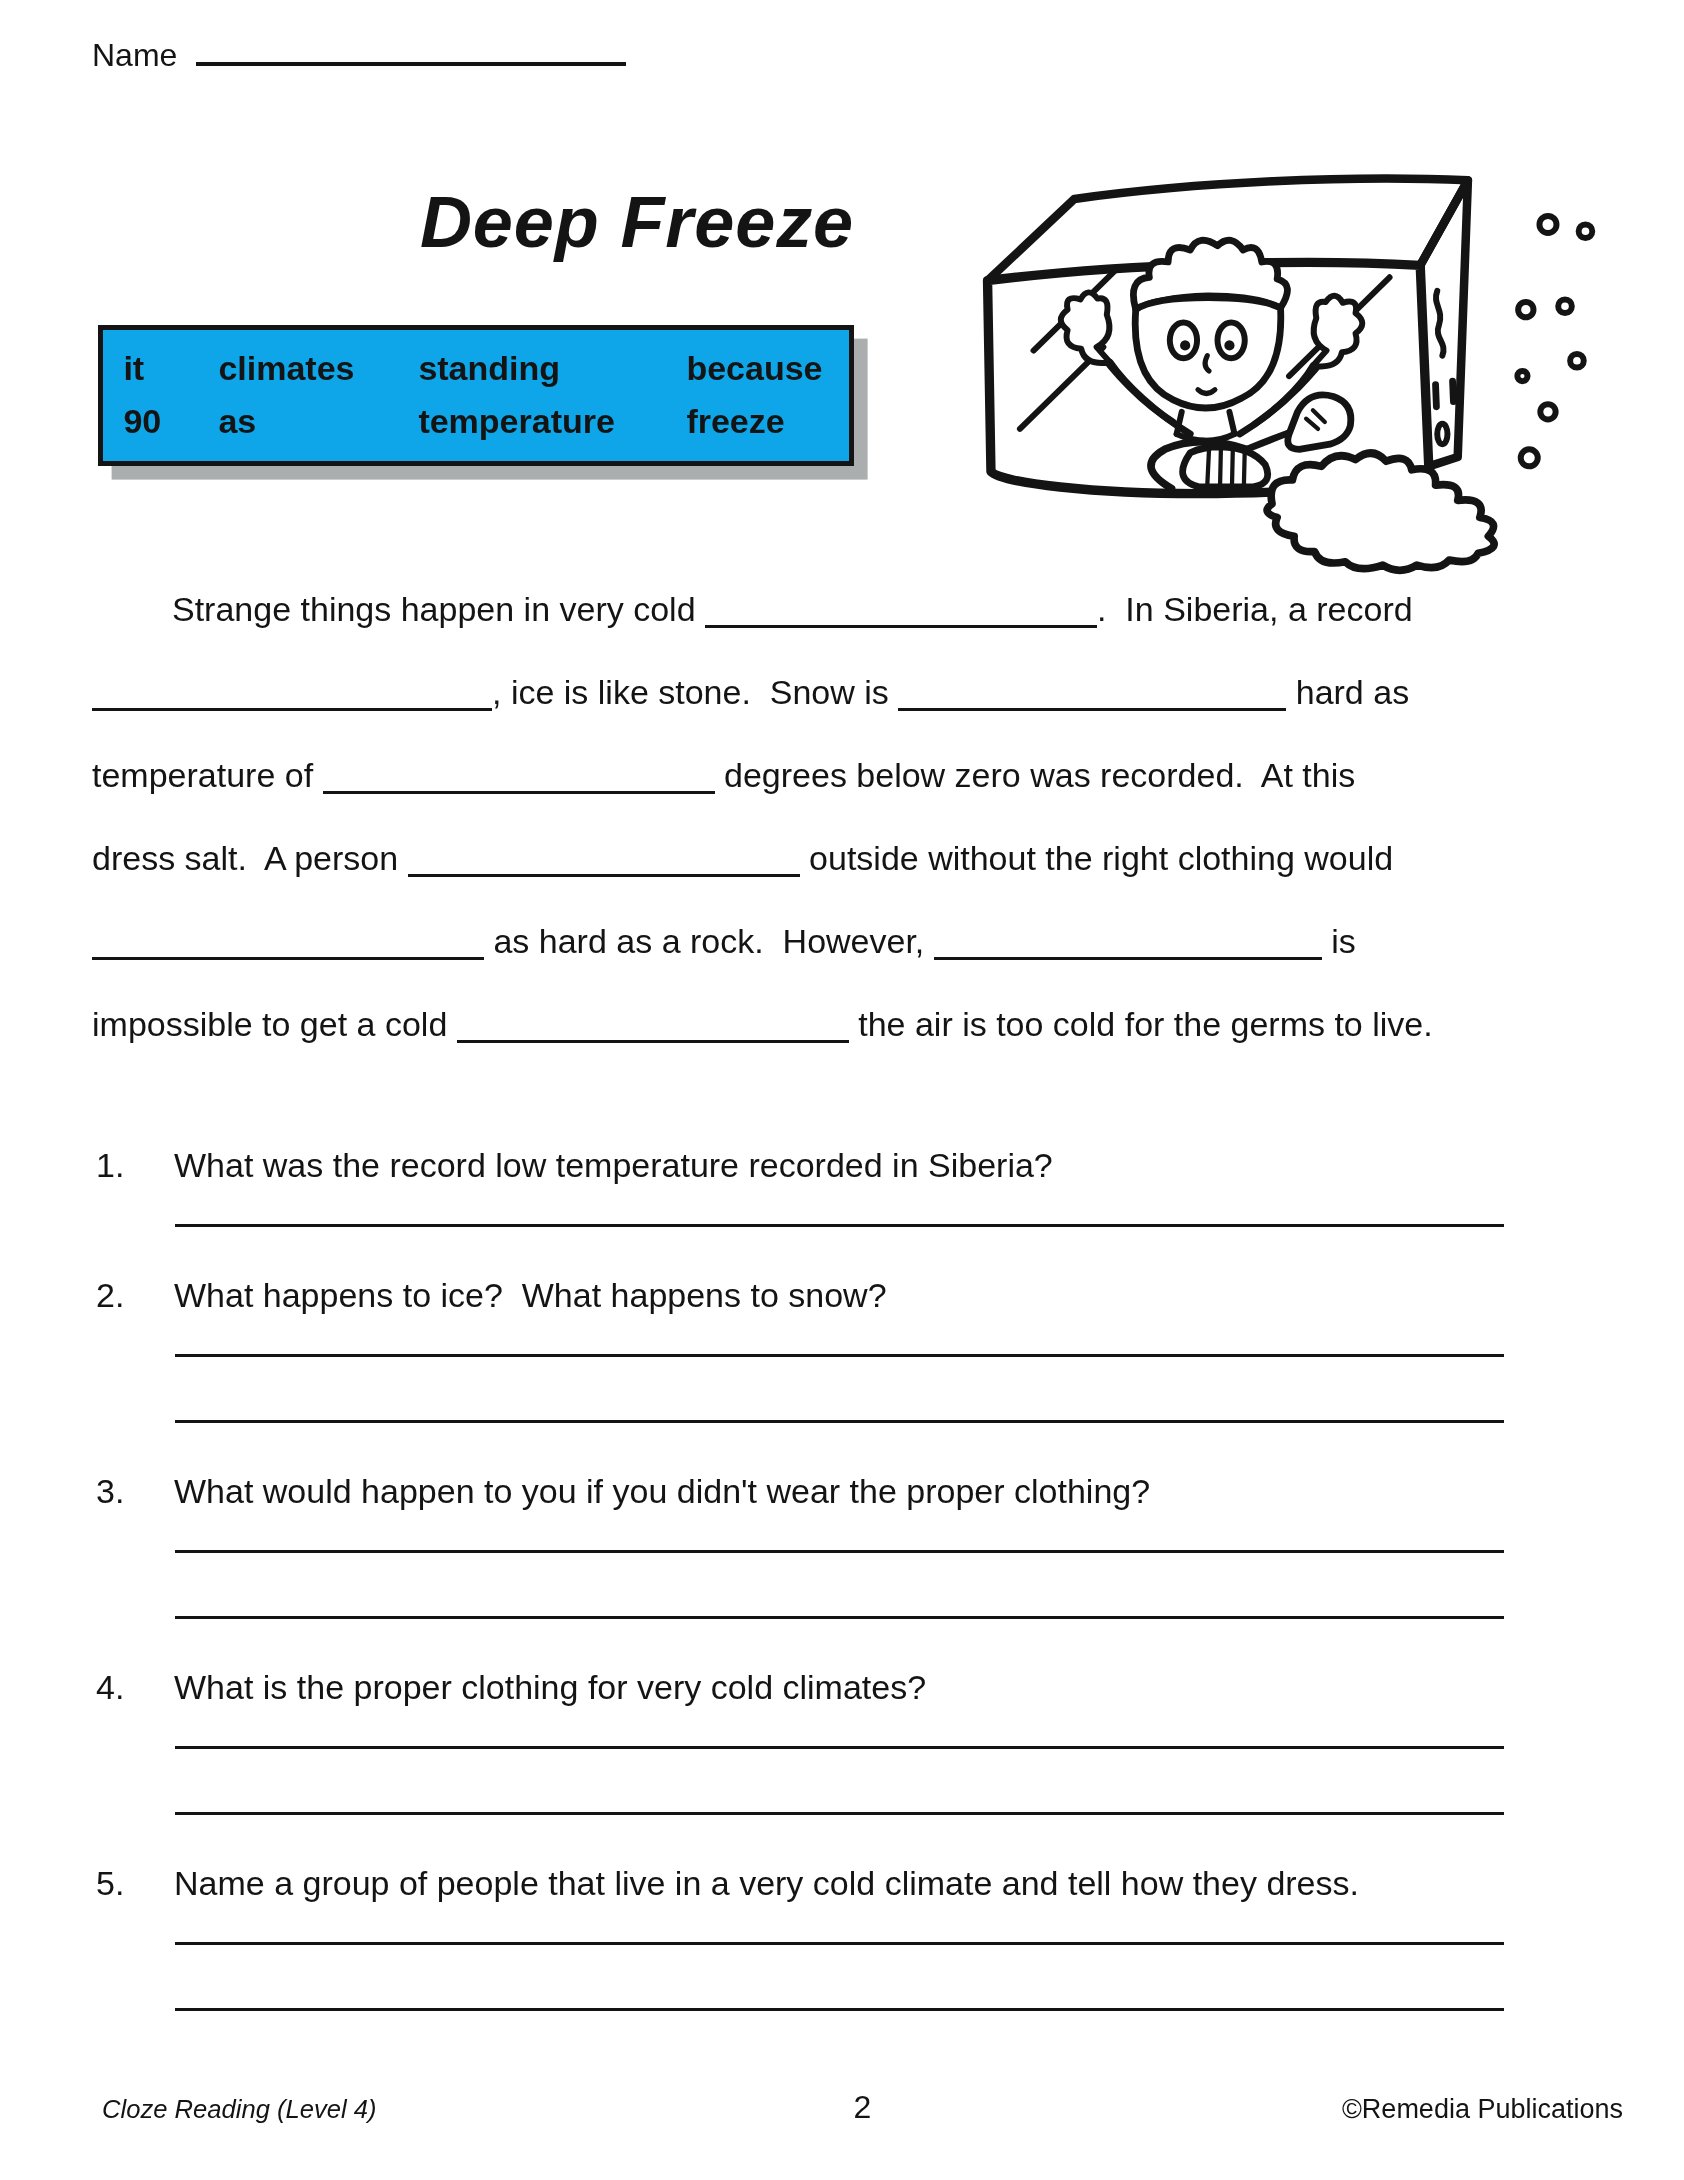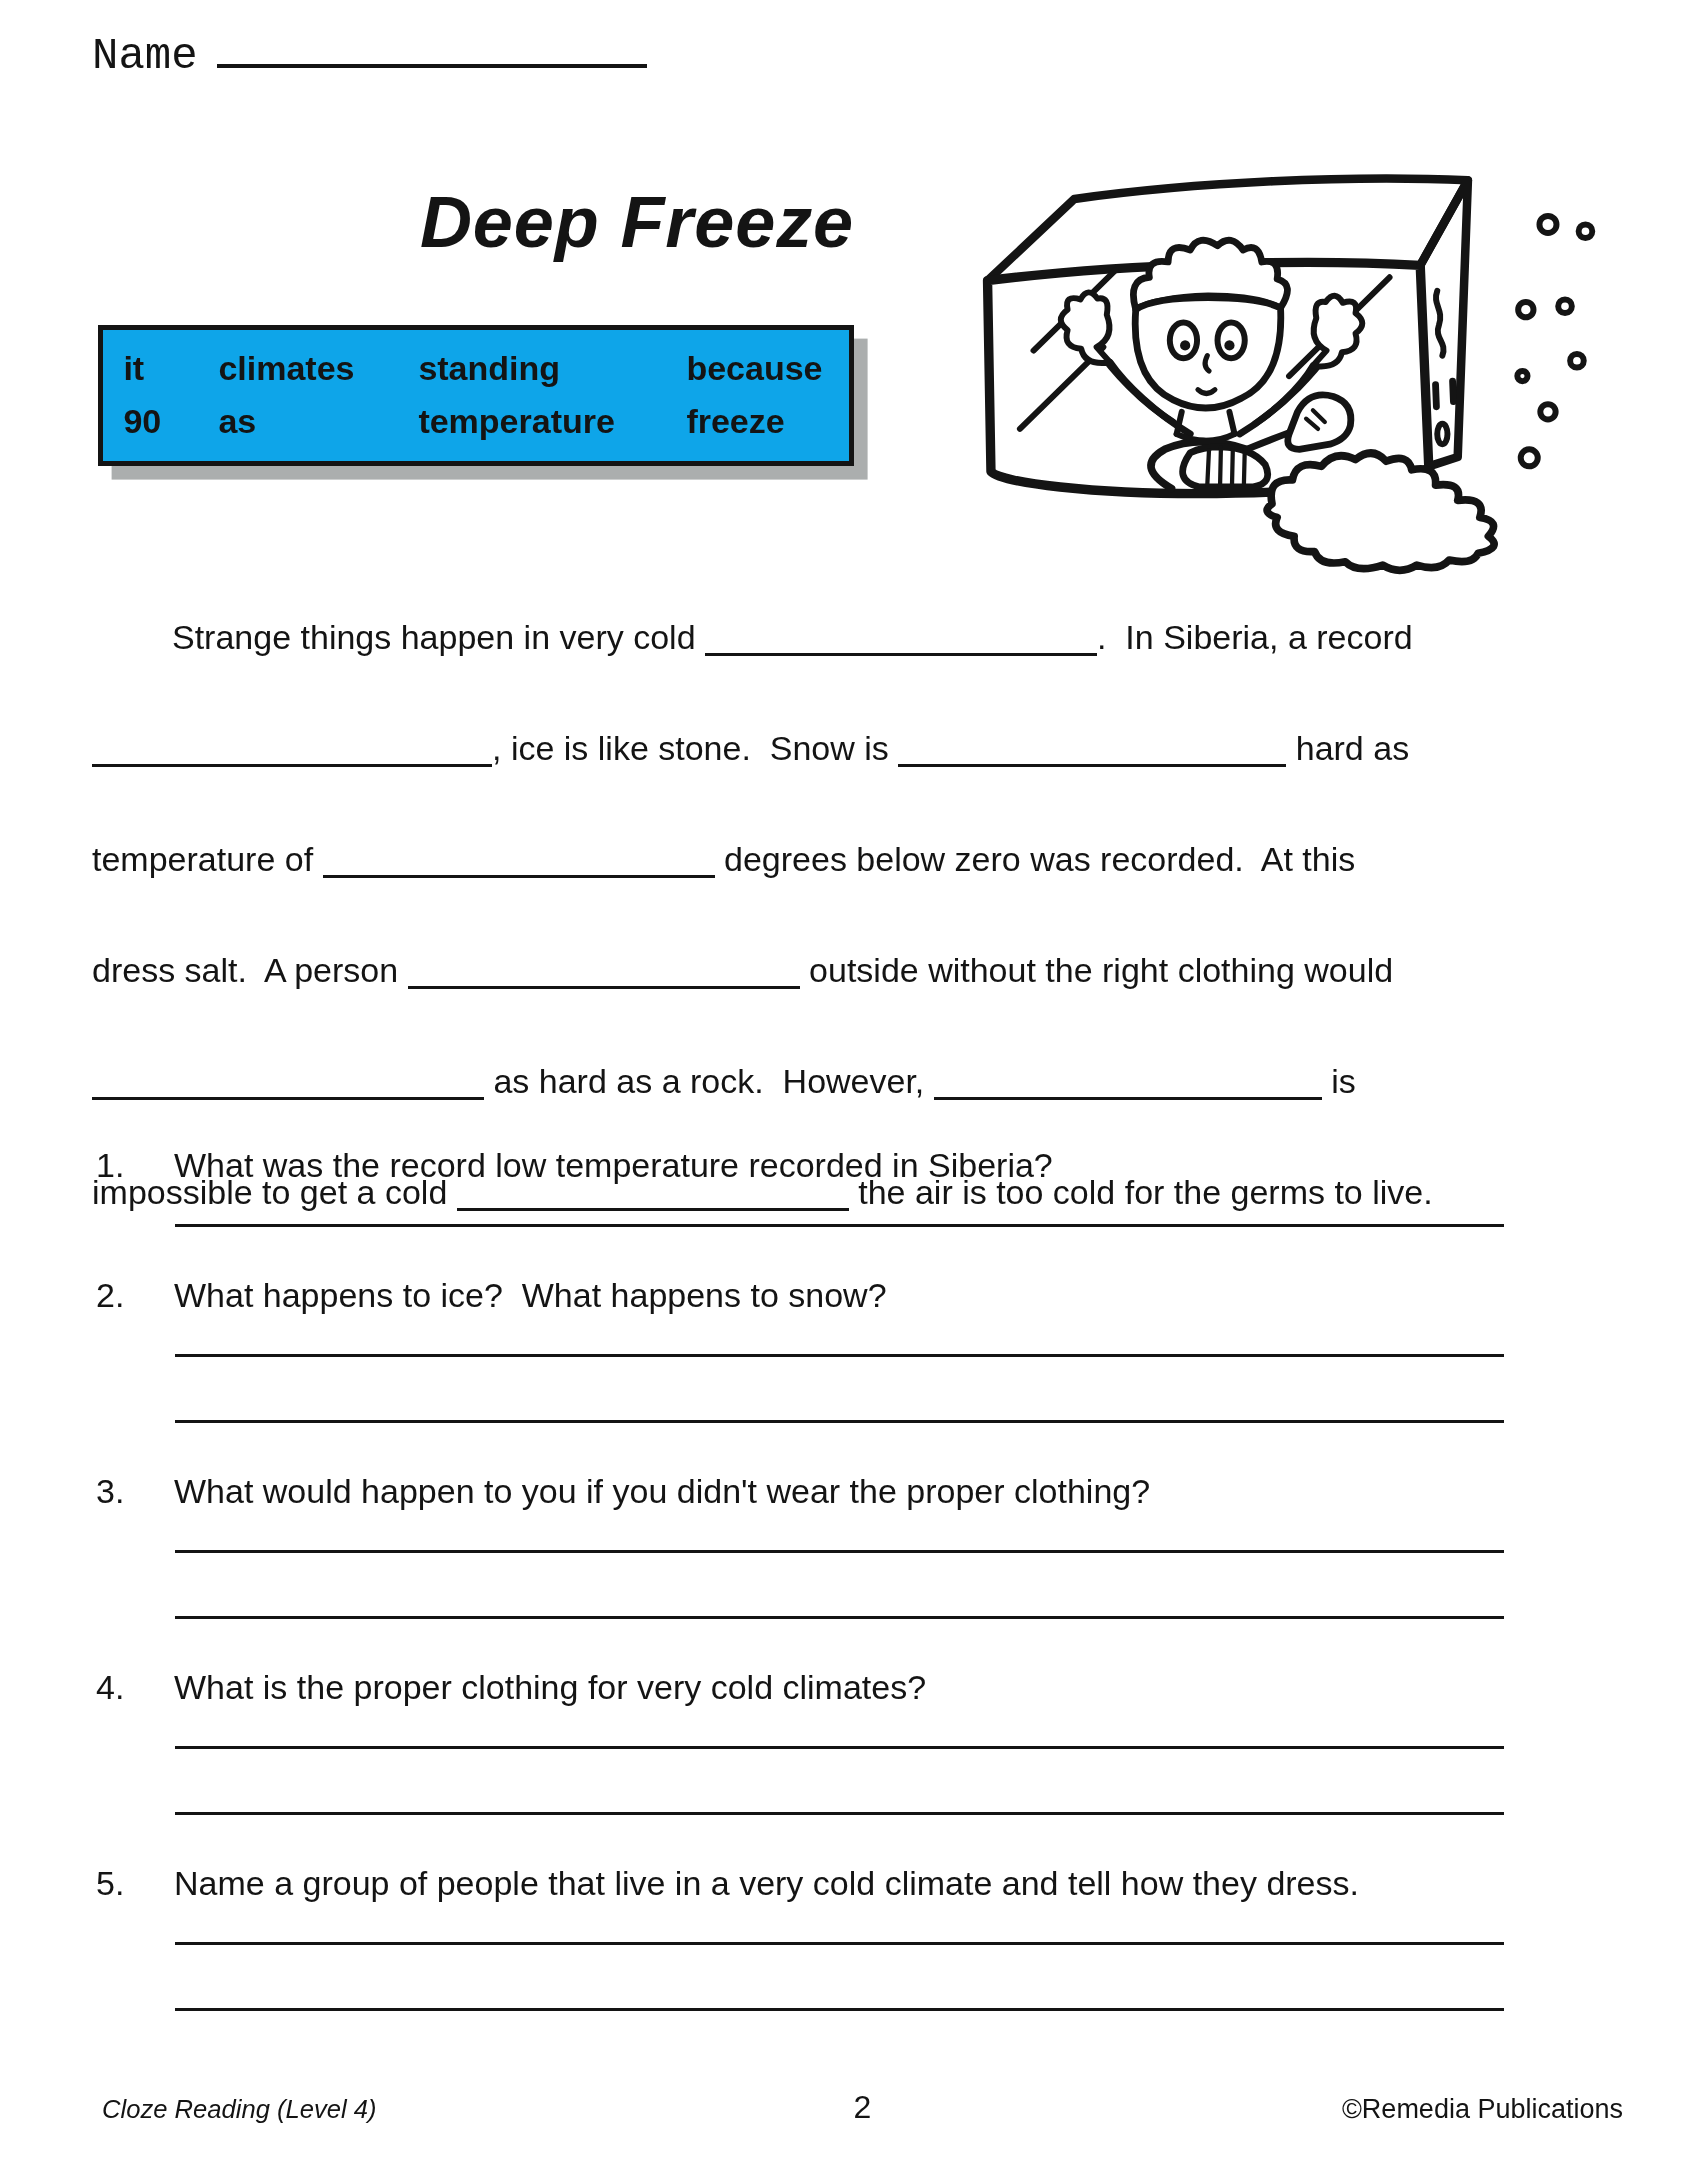--- a/index.html
+++ b/index.html
@@ -1,34 +1,34 @@
 <!DOCTYPE html>
 <html style="font-size:13.6px"><head>
 <meta charset="utf-8">
 <style>
   html,body{margin:0;padding:0;background:#e8e8e8;}
   #page{position:relative;width:1685px;height:2181px;background:#ffffff;overflow:hidden;
         font-family:"Liberation Sans","DejaVu Sans",sans-serif;color:#141414;}
   
-  .name-row{position:absolute;left:92px;top:31px;font-size:44px;font-family:Liberation Mono, monospace;}
+  .name-row{position:absolute;left:92px;top:31px;font-size:32px;}
   .name-line{display:inline-block;width:430px;height:31px;border-bottom:4.3px solid #141414;margin-left:19px;}
   
   .title{position:absolute;left:98px;top:181px;width:756px;text-align:right;
          font-size:72px;font-weight:bold;font-style:italic;letter-spacing:0.9px;}
   
   .word-box{position:absolute;left:98px;top:325px;width:756px;height:141px;box-sizing:border-box;
             border:5.1px solid #141414;background:#0ea5e9;box-shadow:13.6px 13.6px 0 0 #abaeae;
             padding:12px 0 0 20.4px;}
   .wb-grid{display:grid;grid-template-columns:95px 200px 268px auto;line-height:53px;
            font-size:34px;font-weight:bold;}
   
   .illo{position:absolute;left:916px;top:95px;width:741px;height:494px;}
   
   .para{position:absolute;left:92px;top:588px;width:1431px;font-size:34px;}
-  .p-line{height:83px;white-space:nowrap;line-height:43px;margin-top:28px;}
+  .p-line{height:83px;white-space:nowrap;line-height:43px;}
   .p-text{white-space:pre;}
   .blank{display:inline-block;height:8.5px;border-bottom:3.4px solid #141414;vertical-align:-6.8px;}
   
   .questions{position:absolute;left:64px;top:1143px;width:1448px;font-size:34px;}
   .q-block{margin-top:46px;}
   .q-block:first-child{margin-top:0;}
   .q-row{display:flex;line-height:44px;}
   .q-num{margin-left:32px;width:78px;flex:0 0 auto;}
   .q-text{flex:1;white-space:pre-wrap;}
   .answer-line{height:0;border-top:3.4px solid #141414;margin-left:111px;width:1329px;}

